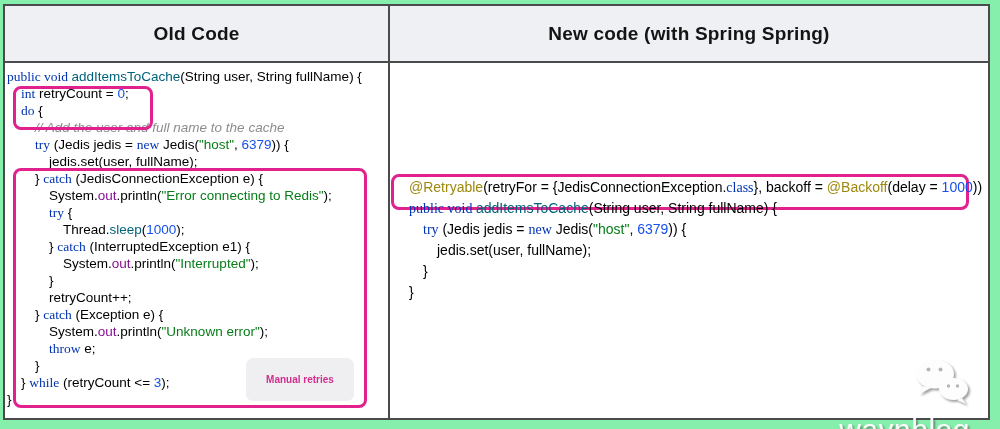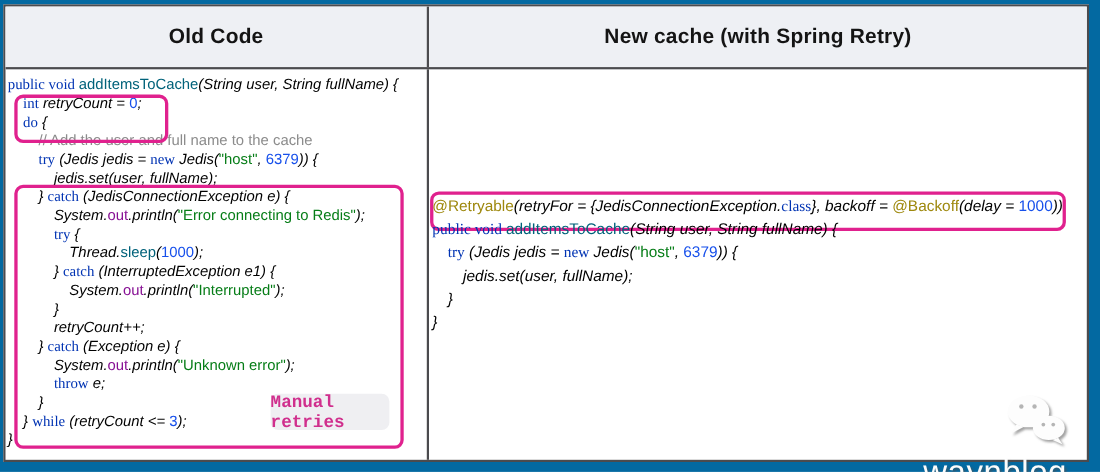--- a/index.html
+++ b/index.html
@@ -1,68 +1,68 @@
 <!DOCTYPE html>
 <html style="--border: #4b4b4e; --header_bg: #eef0f4; --highlight_pink: #e0218e; --badge_text: #d02f8d; --code_text: #000000; --keyword: #0033b3; --method: #00627a; --field: #871094; --string: #067d17; --number: #1750eb; --comment: #8c8c8c; --annotation: #9e880d;"><head>
 <meta charset="utf-8">
 <style>
   html,body{margin:0;padding:0;background:#ffffff;}
   body{width:1000px;height:429px;font-family:"Liberation Sans",sans-serif;}
-  .screen{position:relative;width:1000px;height:429px;background:#0369a1;overflow:hidden;}
+  .screen{position:relative;width:1000px;height:429px;background:#86efac;overflow:hidden;}
 
   .table{position:absolute;left:3px;top:4px;width:983px;height:412px;
          border:2px solid var(--border);background:#fff;display:flex;flex-direction:column;}
   .header-row{display:flex;flex:0 0 55px;height:55px;border-bottom:2px solid var(--border);
               background:var(--header_bg);}
   .body-row{display:flex;flex:1 1 auto;position:relative;}
   .cell-left{width:383px;flex:0 0 383px;border-right:2px solid var(--border);position:relative;}
   .cell-right{flex:1 1 auto;position:relative;}
   .th{display:flex;align-items:center;justify-content:center;font-weight:bold;
       font-size:19px;color:#141414;letter-spacing:0.2px;}
 
   .code{position:absolute;white-space:pre;color:var(--code_text);}
   .code-old{left:2px;top:5px;font-size:13.5px;}
   .code-old .code-line{height:17px;line-height:17px;}
   .code-new{left:3px;top:114px;font-size:14px;}
-  .code-new .code-line{height:21px;line-height:21px;}
+  .code-new .code-line{height:21px;line-height:21px;margin-left:16px;}
 
   .kw{color:var(--keyword);font-family:Liberation Serif, serif;}
   .fn{color:var(--method);}
   .fni{color:var(--method);}
   .fld{color:var(--field);}
   .str{color:var(--string);}
   .num{color:var(--number);}
-  .cmt{color:var(--comment);}
+  .cmt{color:var(--comment);font-style:italic;}
   .ann{color:var(--annotation);}
-  .pln{color:var(--code_text);font-style:italic;}
+  .pln{color:var(--code_text);}
 
   .hlbox{position:absolute;border:3px solid var(--highlight_pink);border-radius:8px;
          pointer-events:none;background:transparent;}
   .box-retry-vars{left:8px;top:23px;width:134px;height:38px;}
   .box-catch-logic{left:8px;top:105px;width:348px;height:234px;}
   .box-annotation{left:1px;top:111px;width:572px;height:30px;}
 
-  .badge{position:absolute;left:241px;top:295px;width:108px;height:33px;background:#efeff2;
+  .badge{position:absolute;left:241px;top:295px;width:108px;height:43px;background:#efeff2;
          border-radius:7px;display:flex;align-items:center;justify-content:center;
-         font-weight:bold;font-size:16px;color:var(--badge_text);font-family:Liberation Mono, monospace;}
+         font-weight:bold;font-size:10px;color:var(--badge_text);}
 
   .watermark{position:absolute;right:18px;top:295px;display:flex;align-items:flex-end;gap:9px;flex-direction:column;}
   .wm-icon{filter:drop-shadow(2px 2px 1px rgba(85,85,85,0.55));}
   .wm-text{font-size:30px;color:#fcfcfc;letter-spacing:0.5px;
            text-shadow:2px 2px 2px rgba(80,80,80,0.6);}
 </style>
 </head>
 <body>
 
 <div class="screen">
   <div class="table">
 
     <div class="header-row">
       <div class="cell-left th">Old Code</div>
-      <div class="cell-right th">New cache (with Spring Retry)</div>
+      <div class="cell-right th">New code (with Spring Spring)</div>
     </div>
 
     <div class="body-row">
 
       <div class="cell-left">
         <div class="code code-old" id="old-code"><div class="code-line" style="padding-left: 0px;"><span class="kw">public void </span><span class="fn">addItemsToCache</span><span class="pln">(String user, String fullName) {</span></div><div class="code-line" style="padding-left: 14px;"><span class="kw">int</span><span class="pln"> retryCount = </span><span class="num">0</span><span class="pln">;</span></div><div class="code-line" style="padding-left: 14px;"><span class="kw">do</span><span class="pln"> {</span></div><div class="code-line" style="padding-left: 28px;"><span class="cmt">// Add the user and full name to the cache</span></div><div class="code-line" style="padding-left: 28px;"><span class="kw">try</span><span class="pln"> (Jedis jedis = </span><span class="kw">new</span><span class="pln"> Jedis(</span><span class="str">"host"</span><span class="pln">, </span><span class="num">6379</span><span class="pln">)) {</span></div><div class="code-line" style="padding-left: 42px;"><span class="pln">jedis.set(user, fullName);</span></div><div class="code-line" style="padding-left: 28px;"><span class="pln">} </span><span class="kw">catch</span><span class="pln"> (JedisConnectionException e) {</span></div><div class="code-line" style="padding-left: 42px;"><span class="pln">System.</span><span class="fld">out</span><span class="pln">.println(</span><span class="str">"Error connecting to Redis"</span><span class="pln">);</span></div><div class="code-line" style="padding-left: 42px;"><span class="kw">try</span><span class="pln"> {</span></div><div class="code-line" style="padding-left: 56px;"><span class="pln">Thread.</span><span class="fni">sleep</span><span class="pln">(</span><span class="num">1000</span><span class="pln">);</span></div><div class="code-line" style="padding-left: 42px;"><span class="pln">} </span><span class="kw">catch</span><span class="pln"> (InterruptedException e1) {</span></div><div class="code-line" style="padding-left: 56px;"><span class="pln">System.</span><span class="fld">out</span><span class="pln">.println(</span><span class="str">"Interrupted"</span><span class="pln">);</span></div><div class="code-line" style="padding-left: 42px;"><span class="pln">}</span></div><div class="code-line" style="padding-left: 42px;"><span class="pln">retryCount++;</span></div><div class="code-line" style="padding-left: 28px;"><span class="pln">} </span><span class="kw">catch</span><span class="pln"> (Exception e) {</span></div><div class="code-line" style="padding-left: 42px;"><span class="pln">System.</span><span class="fld">out</span><span class="pln">.println(</span><span class="str">"Unknown error"</span><span class="pln">);</span></div><div class="code-line" style="padding-left: 42px;"><span class="kw">throw</span><span class="pln"> e;</span></div><div class="code-line" style="padding-left: 28px;"><span class="pln">}</span></div><div class="code-line" style="padding-left: 14px;"><span class="pln">} </span><span class="kw">while</span><span class="pln"> (retryCount &lt;= </span><span class="num">3</span><span class="pln">);</span></div><div class="code-line" style="padding-left: 0px;"><span class="pln">}</span></div></div>
         <div class="hlbox box-retry-vars"></div>
         <div class="hlbox box-catch-logic"></div>
         <div class="badge">Manual retries</div>
       </div>

